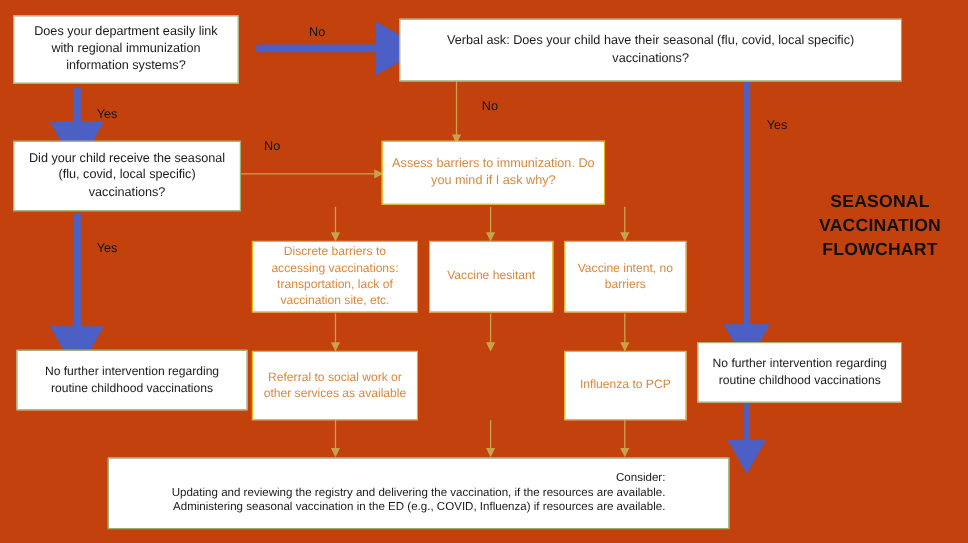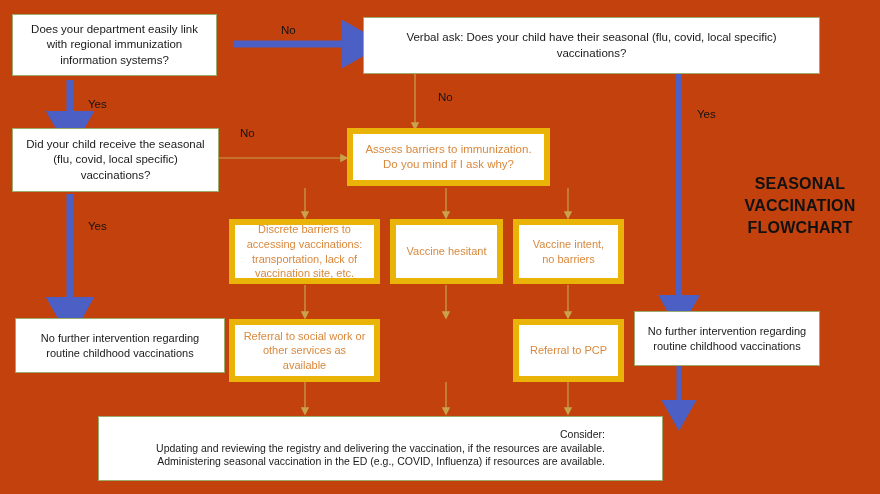--- a/index.html
+++ b/index.html
@@ -25,21 +25,21 @@
     text-align: center;
     background: #ffffff;
     line-height: 1.32;
     white-space: pre-line;
   }
   .node.green {
     border: 1px solid #9aab6b;
     color: #1a1a1a;
   }
   .node.orange {
-    border: 6px solid #eab308;
+    border: 1px solid #eab308;
     color: #d9883c;
   }
   .node-text {
     display: block;
     padding: 2px 8px;
     white-space: pre-line;
   }
   .edge-label {
     position: absolute;
     font-size: 11.5px;
@@ -175,21 +175,21 @@
   <div class="node green" style="left:634px; top:311px; width:186px; height:55px; font-size:11px;">
     <span class="node-text">No further intervention regarding routine childhood vaccinations</span>
   </div>
 
   <div class="node orange" style="left:229px; top:319px; width:151px; height:63px; font-size:11px;">
     <span class="node-text">Referral to social work or other services as available</span>
   </div>
 
 
   <div class="node orange" style="left:513px; top:319px; width:111px; height:63px; font-size:11px;">
-    <span class="node-text">Referral to PCP</span>
+    <span class="node-text">Influenza to PCP</span>
   </div>
 
   <div class="node green" style="left:98px; top:416px; width:565px; height:65px; font-size:10.5px;text-align:right;">
     <span class="node-text">Consider:
 Updating and reviewing the registry and delivering the vaccination, if the resources are available.
 Administering seasonal vaccination in the ED (e.g., COVID, Influenza) if resources are available.</span>
   </div>
 
   <div class="edge-label" style="left:281px; top:24px;">No</div>
 

